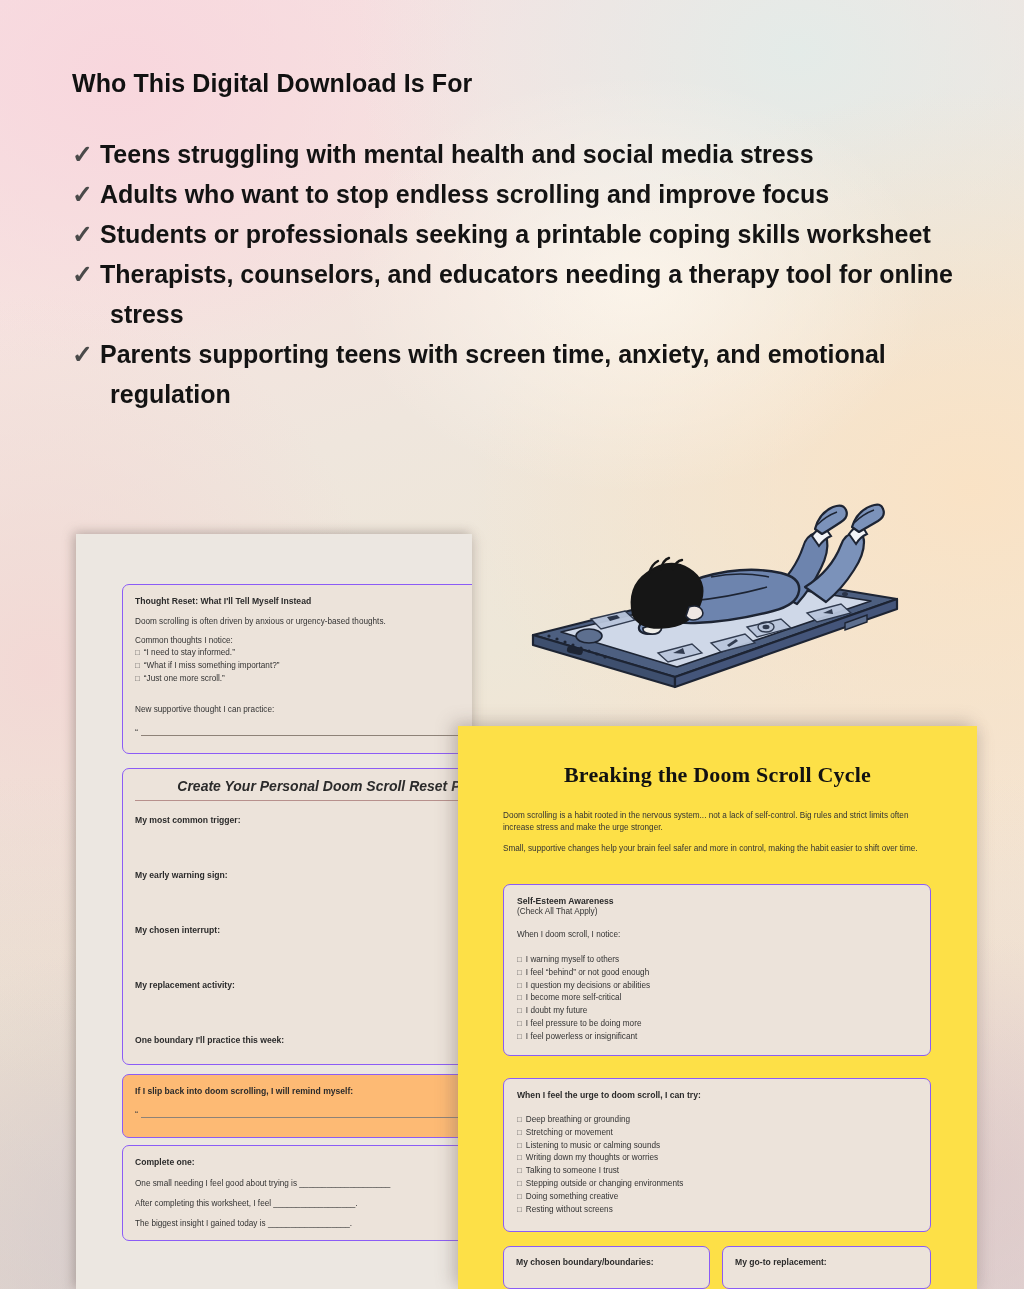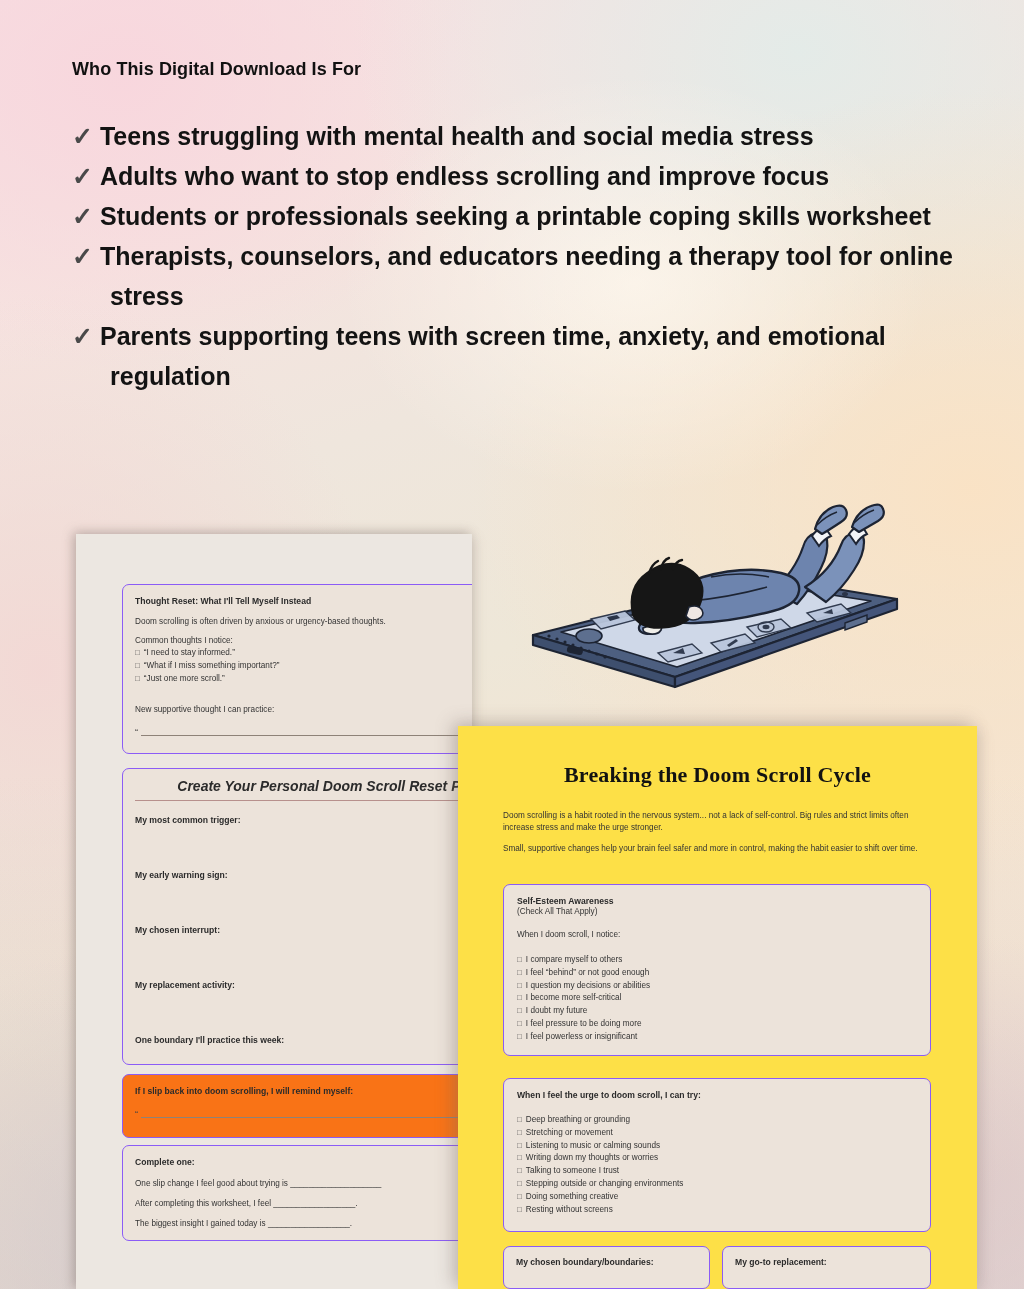--- a/index.html
+++ b/index.html
@@ -42,22 +42,22 @@
   .bg-b8{
     background:linear-gradient(to bottom, rgba(255,255,255,0) 60%, rgba(198,190,196,.35) 100%);
   }
 
   
   .headline{
     position:absolute;left:72px;top:60px;width:900px;
     color:#111;
   }
   .h-title{
-    font-size:18px;font-weight:bold;letter-spacing:.1px;
-    margin:0 0 36px 0;line-height:1.1;
+    font-size:25px;font-weight:bold;letter-spacing:.1px;
+    margin:10px 0 36px 0;line-height:1.1;
   }
   .bullets{list-style:none;margin:0;padding:0;}
   .bullet{
     font-size:25px;font-weight:bold;line-height:40px;
     color:#131313;
     display:block;
     text-indent:-38px;padding-left:38px;
   }
   .chk{
     color:#4a4a4a;font-weight:bold;font-size:25px;
@@ -76,21 +76,21 @@
     background:#fde047;
     box-shadow:-6px -4px 16px rgba(120,105,100,.32), 3px 4px 14px rgba(120,105,100,.2);
   }
 
   
   .box{
     border:1px solid #8b5cf6;border-radius:7px;
     background:#ece3da;
     box-sizing:border-box;
   }
-  .box-light{background:#f97316;}
+  .box-light{background:#fdba74;}
 
   .bx-title{font-size:8.6px;font-weight:bold;color:#2b2b2b;}
   .bx-sub{font-size:8.2px;color:#333;}
   .bx-line{font-size:8.2px;color:#333;}
   .bx-item{font-size:8.2px;color:#333;line-height:12.8px;white-space:nowrap;}
   .cb{font-size:8px;color:#555;margin-right:4px;}
 
   
   .lb1{position:absolute;left:46px;top:50px;width:414px;height:170px;padding:11px 12px;}
   .lb1 .t{margin-bottom:11px;}
@@ -191,21 +191,21 @@
     <div class="box box-light lb3">
       <div class="bx-title">If I slip back into doom scrolling, I will remind myself:</div>
       <div class="quote-rule">
         <span class="qm">“</span>
         <span class="rule"></span>
       </div>
     </div>
 
     <div class="box lb4">
       <div class="bx-title t">Complete one:</div>
-      <div class="row">One slip change I feel good about trying is ____________________</div>
+      <div class="row">One small needing I feel good about trying is ____________________</div>
       <div class="row">After completing this worksheet, I feel __________________.</div>
       <div class="row">The biggest insight I gained today is __________________.</div>
     </div>
   </div>
 
   <div class="illus">
     <svg width="400" height="200" viewBox="0 0 400 200" xmlns="http://www.w3.org/2000/svg">
       <g>
 
         <path d="M18 140 L248 82 L382 104 L160 182 Z" fill="#4d5f80" stroke="#1d2433" stroke-width="2.2" stroke-linejoin="round"></path>
@@ -282,21 +282,21 @@
 
     <div class="rintro">
       <p>Doom scrolling is a habit rooted in the nervous system... not a lack of self-control. Big rules and strict limits often increase stress and make the urge stronger.</p>
       <p>Small, supportive changes help your brain feel safer and more in control, making the habit easier to shift over time.</p>
     </div>
 
     <div class="box rb1">
       <div class="bx-title t">Self-Esteem Awareness</div>
       <div class="bx-sub s">(Check All That Apply)</div>
       <div class="bx-line q">When I doom scroll, I notice:</div>
-      <div class="bx-item"><span class="cb">□</span><span>I compare myself to others</span></div>
+      <div class="bx-item"><span class="cb">□</span><span>I warning myself to others</span></div>
       <div class="bx-item"><span class="cb">□</span><span>I feel “behind” or not good enough</span></div>
       <div class="bx-item"><span class="cb">□</span><span>I question my decisions or abilities</span></div>
       <div class="bx-item"><span class="cb">□</span><span>I become more self-critical</span></div>
       <div class="bx-item"><span class="cb">□</span><span>I doubt my future</span></div>
       <div class="bx-item"><span class="cb">□</span><span>I feel pressure to be doing more</span></div>
       <div class="bx-item"><span class="cb">□</span><span>I feel powerless or insignificant</span></div>
     </div>
 
     <div class="box rb3">
       <div class="bx-title">My chosen boundary/boundaries:</div>

